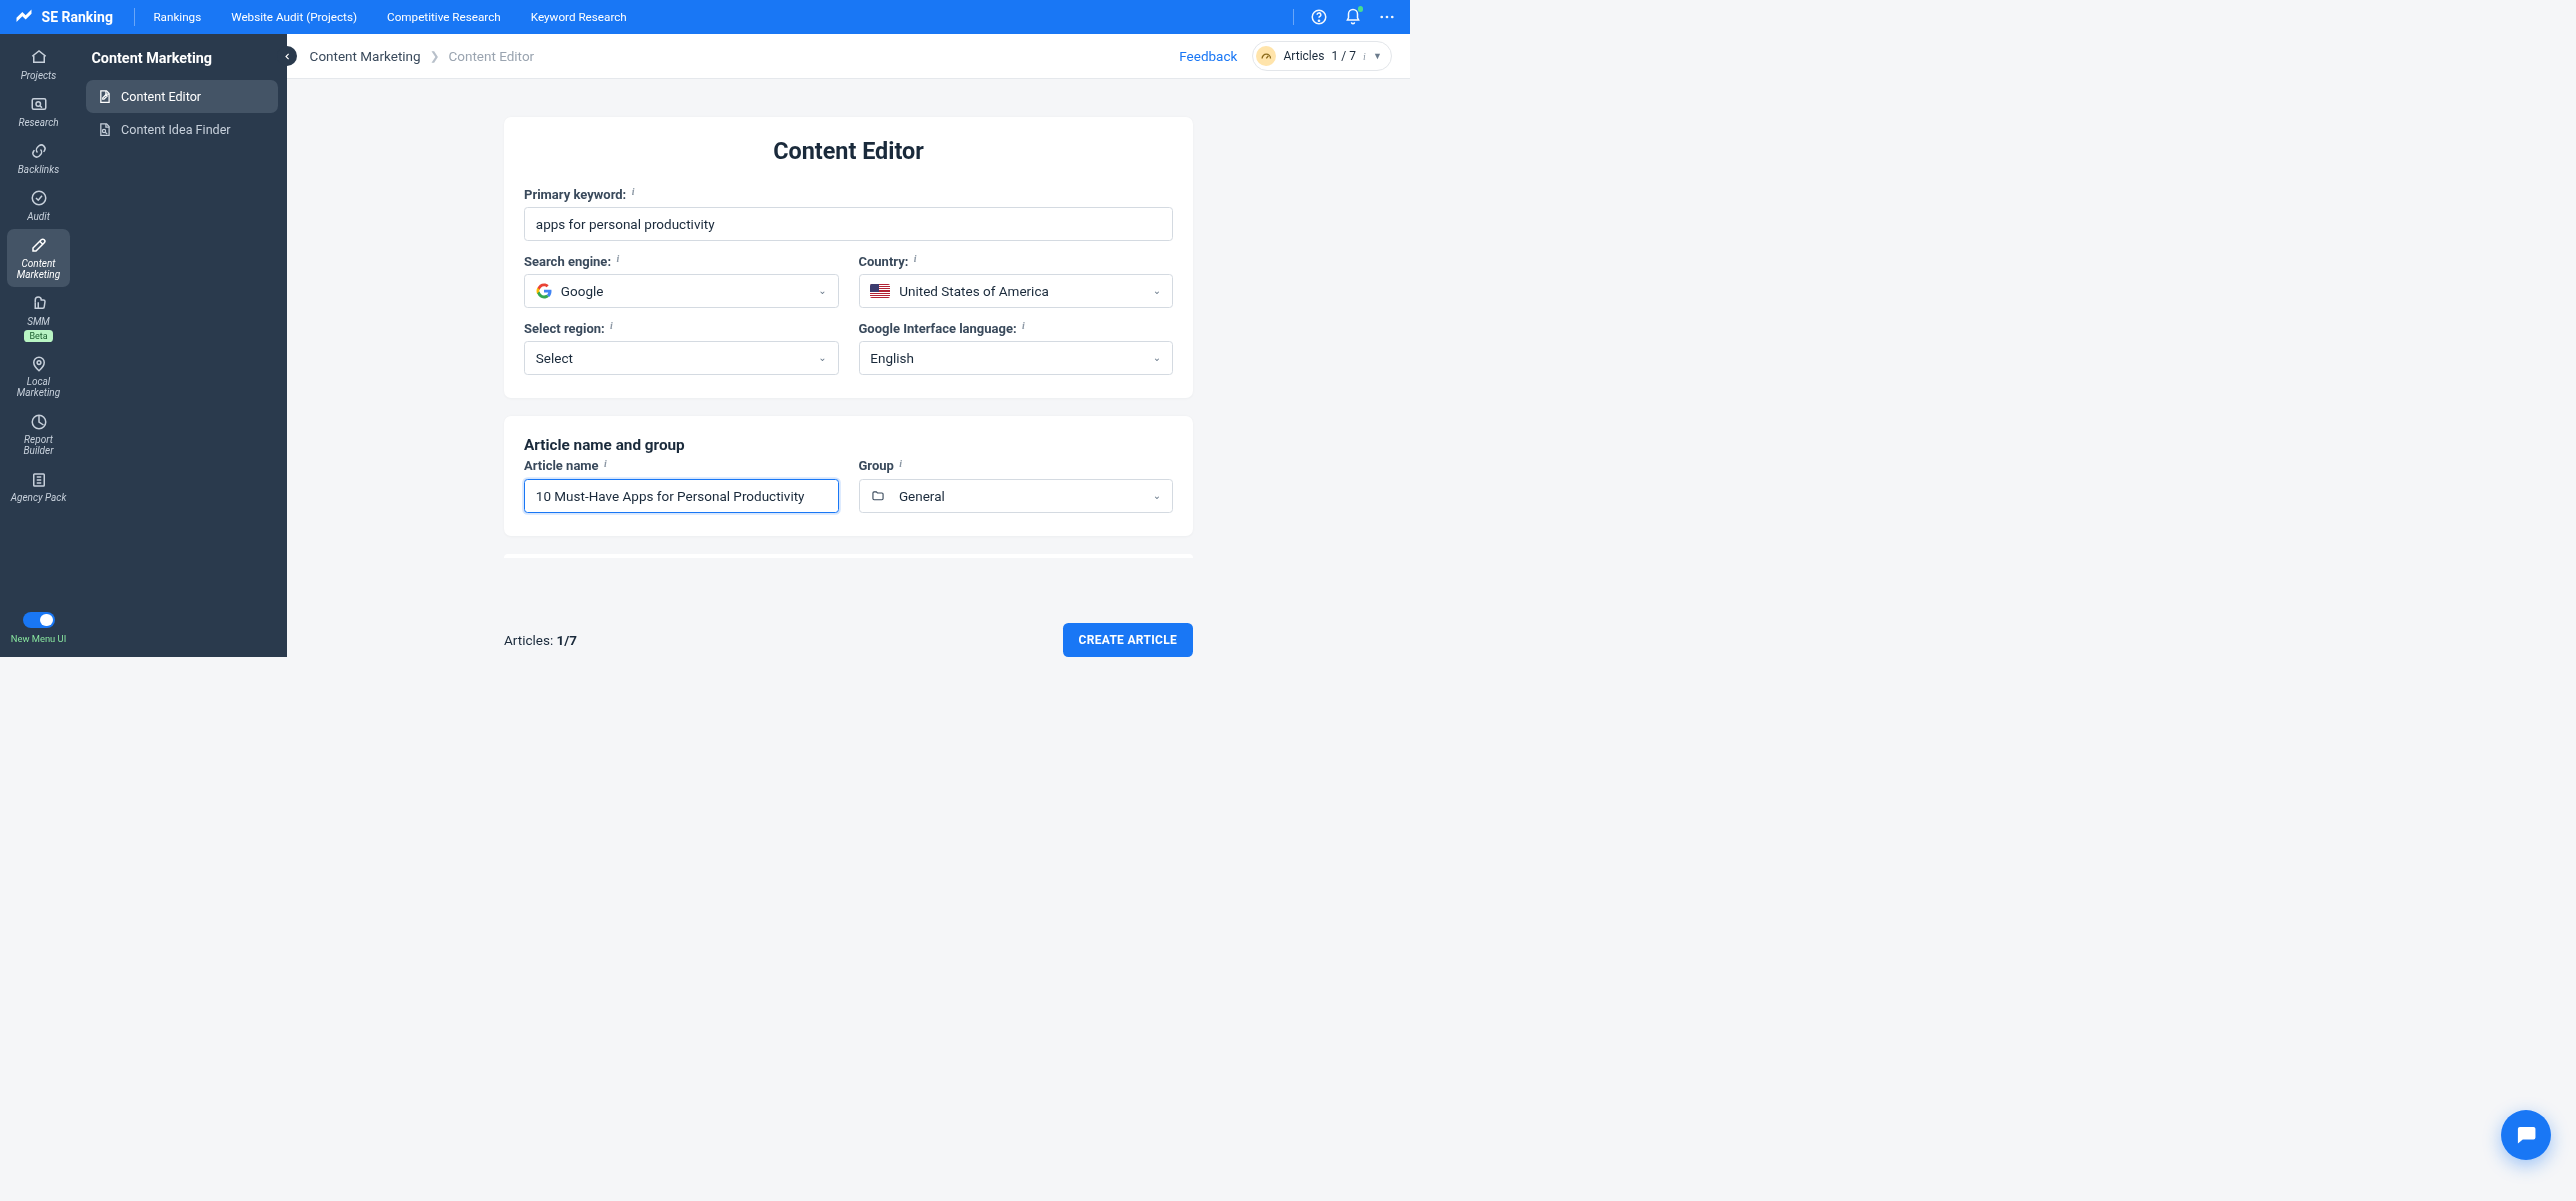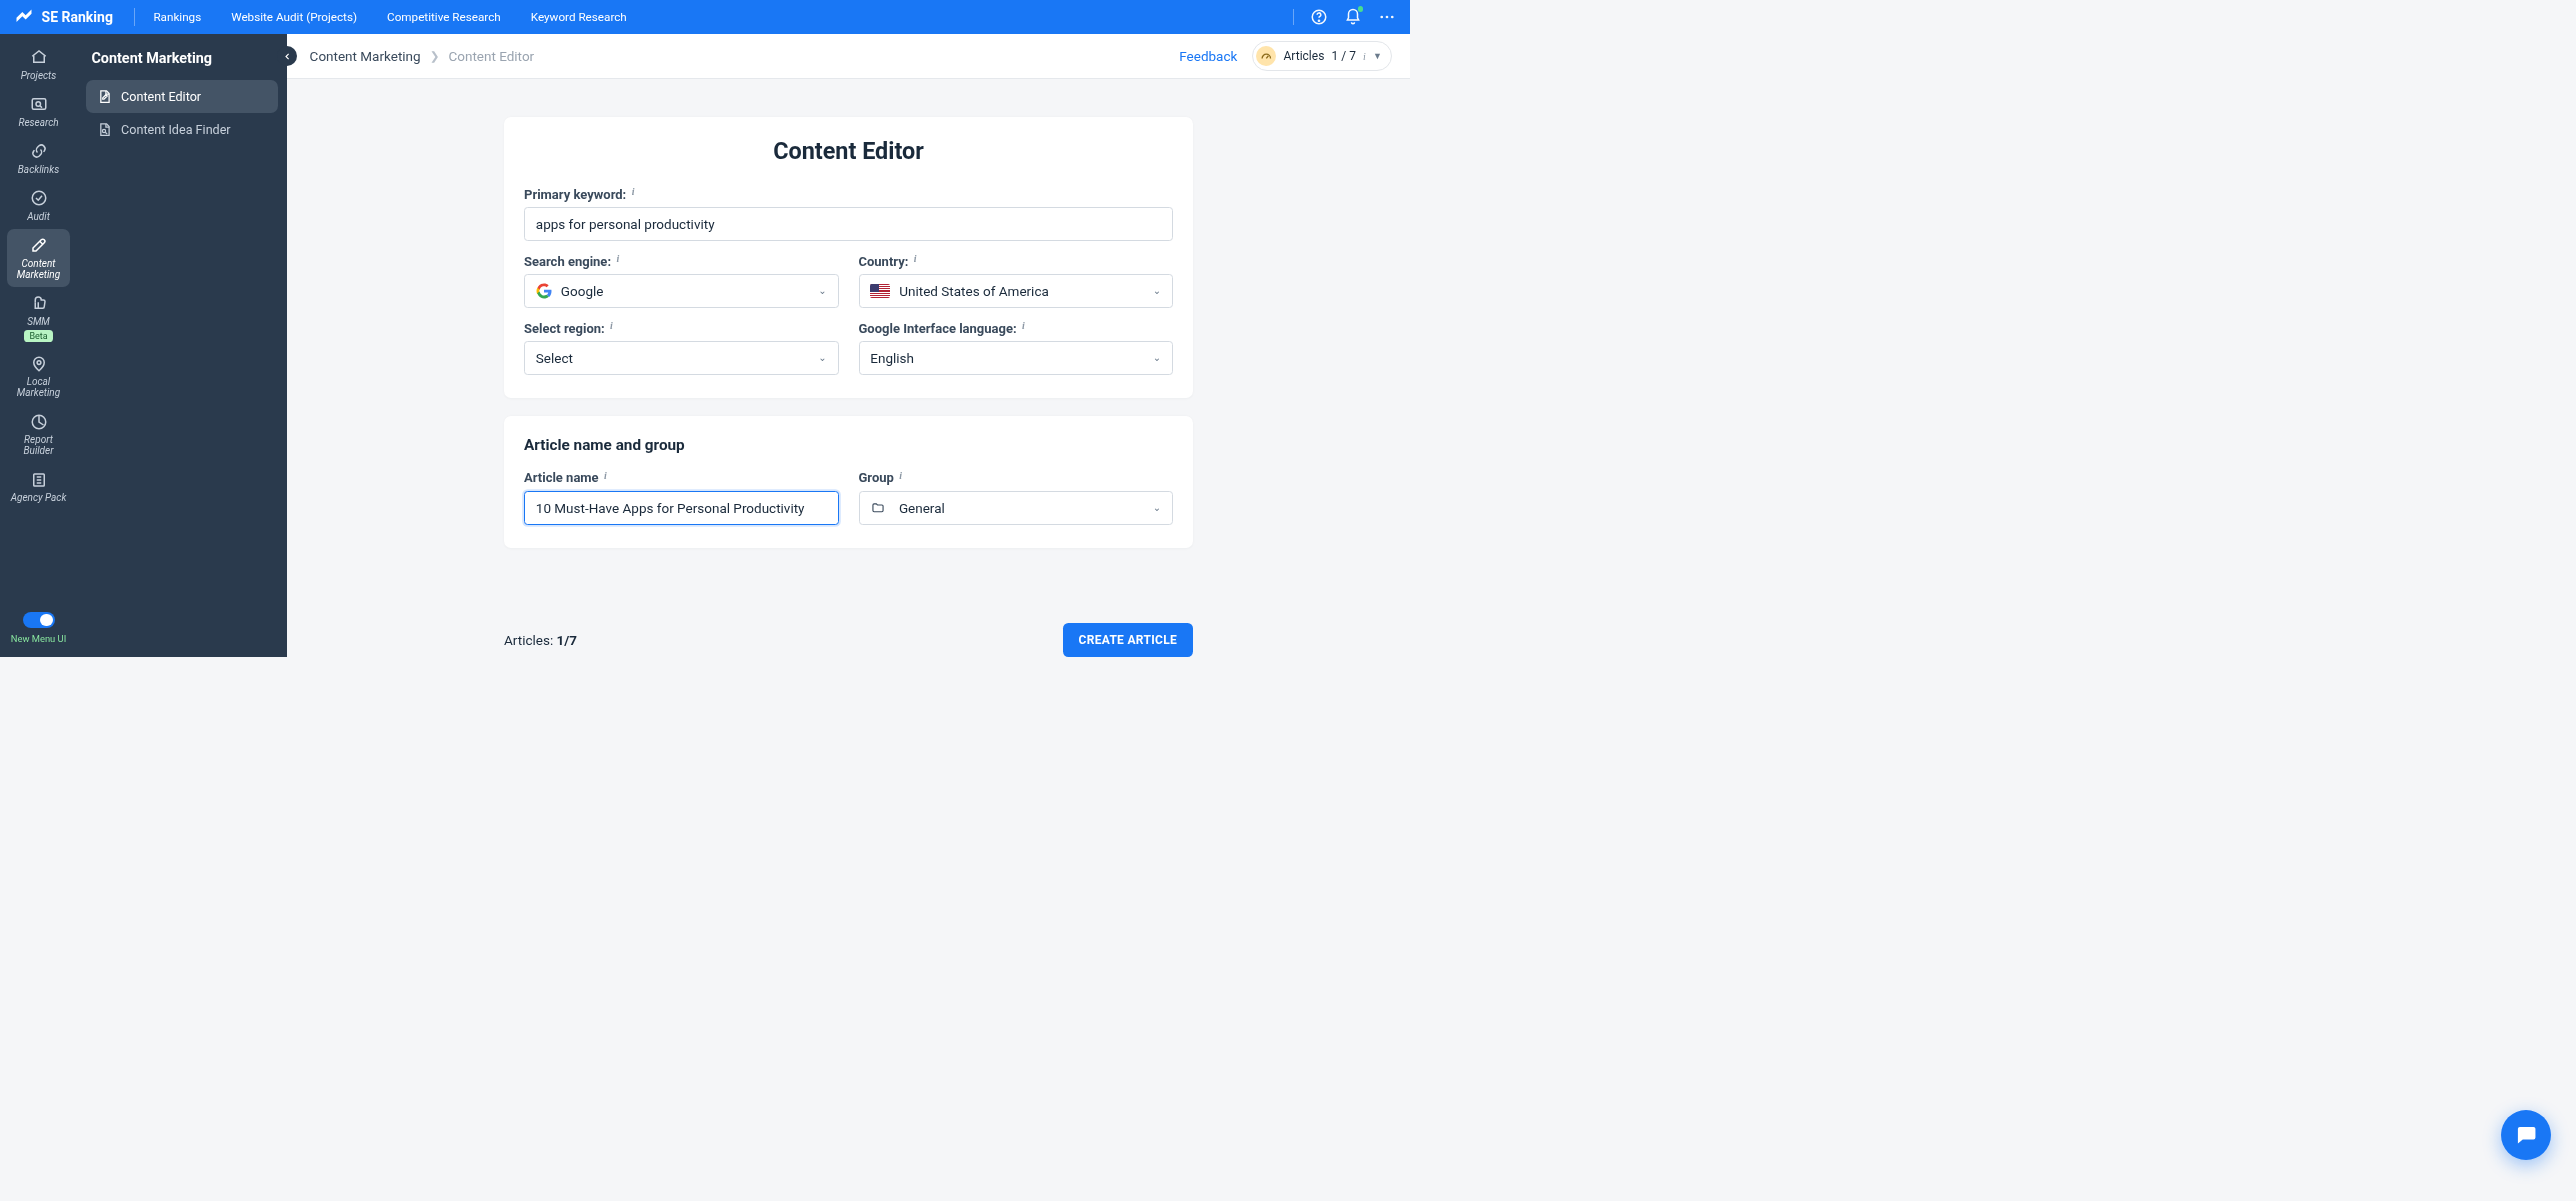--- a/index.html
+++ b/index.html
@@ -57,21 +57,21 @@
 .card { width: 689px; background:#fff; border-radius:7.2px; box-shadow: 0 0.9px 2.7px rgba(30,40,60,.04); padding: 20px 20px 23.4px; }
 .card h1 { text-align:center; font-size:23.4px; font-weight:700; margin-bottom: 21.6px; }
 .row2 { display:flex; gap:20px; }
 .field { flex:1; display:flex; flex-direction:column; gap:5.4px; margin-bottom: 12.6px; }
 .flabel { font-size: 13px; color:#3a4a5c; display:flex; align-items:center; gap:5.4px;font-weight:bold; }
 .flabel .ii { font-style: italic; font-family: Georgia, serif; font-size:10px; color:#8b97a4; cursor: help; position:relative; top:-2.7px; }
 input.txt, .combo { height: 34px; border:0.9px solid #d4dae1; border-radius:3.6px; padding: 0 10.8px; font-size:13.5px; color:#1a2a3b; background:#fff; }
 input.txt.focused { border-color:#1977f5; box-shadow: 0 0 0 1.8px rgba(25,119,245,.18); }
 .combo { display:flex; align-items:center; gap:9px; cursor:pointer; position:relative; }
 .combo .caret { margin-left:auto; color:#6b7b8c; font-size:10px; }
-.card h3 { font-size:15.3px; font-weight:700; margin-bottom:16px; }
+.card h3 { font-size:15.3px; font-weight:700; margin-bottom:4px; }
 
 
 .bottombar { position:absolute; left:0; right:0; bottom:0; height:59px; background:transparent; display:flex; align-items:flex-end; justify-content:center; pointer-events:none; }
 .bottombar .inner { width: 689px; display:flex; align-items:center; justify-content:space-between; pointer-events:auto; }
 .articles-count { font-size:13.5px; }
 .articles-count b { font-weight:700; }
 .btn-primary { background:#1977f5; color:#fff; border:none; border-radius:5.4px; padding: 10px 16px; font-size:12px; font-weight:700; letter-spacing:0.3px; cursor:pointer; }
 
 
 .chat-fab { position: fixed; right: 25px; bottom: 41px; width: 50px; height: 50px; border-radius: 50%; background:#1977f5; display:flex; align-items:center; justify-content:center; cursor:pointer; box-shadow: 0 5.4px 18px rgba(25,119,245,.4); }

